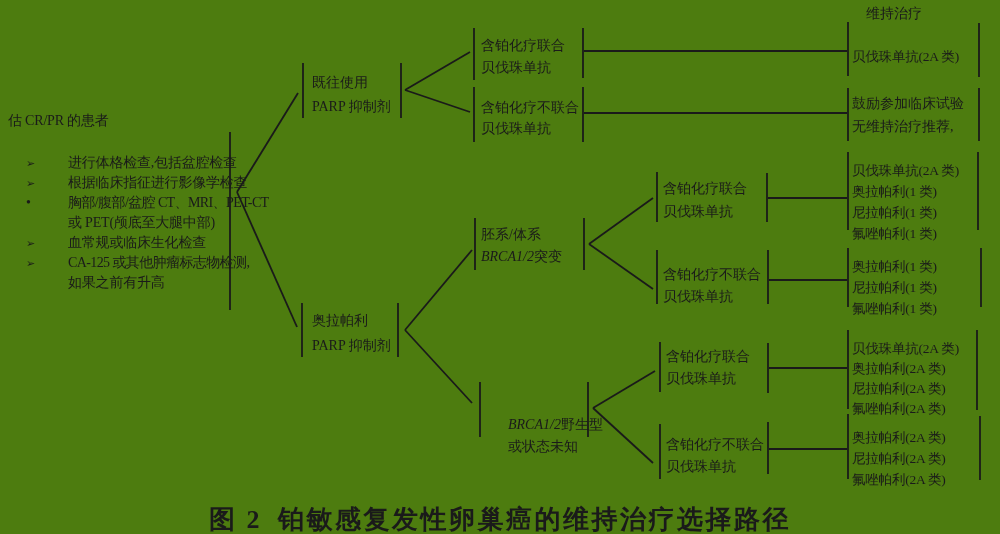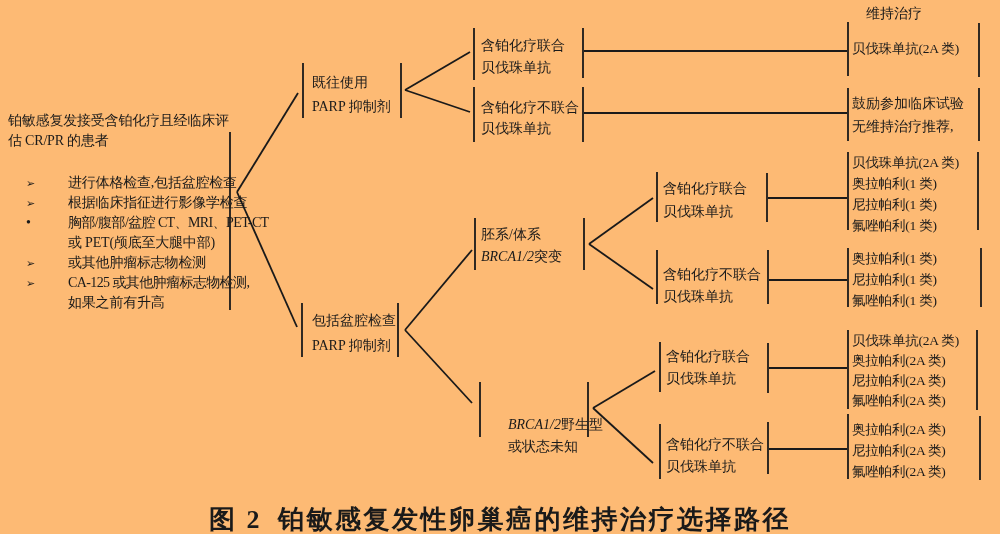--- a/index.html
+++ b/index.html
@@ -1,35 +1,35 @@
 <!DOCTYPE html>
 <html><head>
 <meta charset="utf-8">
 <style>
   html,body{margin:0;padding:0;background:#ffffff;}
   #canvas{
     position:relative;
     width:1000px;height:534px;
-    background:#fdba74;
+    background:#4d7c0f;
     font-family:"Liberation Serif","DejaVu Serif",serif;
     color:#1a1a1a;
     overflow:hidden;
   }
   #lines{position:absolute;left:0;top:0;}
   .txt{position:absolute;font-size:14px;white-space:nowrap;}
   .ln{display:block;white-space:nowrap;}
   .patient-block{position:absolute;font-size:14px;letter-spacing:-0.2px;line-height:20px;}
   .bullets{margin-top:22px;}
   .bullet{display:flex;align-items:flex-start;padding-left:18px;}
   .mk{width:26px;flex:none;display:inline-block;}
   .mk.arrow{font-size:11px;line-height:20px;}
   .mk.dot{font-size:14px;line-height:20px;}
   .bl{flex:1;margin-left:16px;}
   .tight{letter-spacing:-0.6px;}
-  .res{font-size:13.5px;letter-spacing:-0.2px;}
+  .res{font-size:13.5px;letter-spacing:-0.2px;margin-top:8px;}
   .it{font-style:italic;text-align:center;}
   .caption{
     position:absolute;left:0;top:502px;width:1000px;
     text-align:center;font-size:26px;font-weight:700;letter-spacing:2.5px;
   }
   .caption .cap-label{margin-right:16px;}
 </style>
 </head>
 <body>
 
@@ -99,21 +99,20 @@
       <line x1="848" y1="330" x2="848" y2="409"></line>
       <line x1="977" y1="330" x2="977" y2="410"></line>
       <line x1="848" y1="414" x2="848" y2="479"></line>
       <line x1="980" y1="416" x2="980" y2="480"></line>
     </g>
   </svg>
 
   <div class="txt" style="left:866px;top:5px;">维持治疗</div>
 
   <div class="patient-block" style="left:8px;top:111px;width:236px;">
-    <div class="ln">铂敏感复发接受含铂化疗且经临床评</div>
     <div class="ln">估 CR/PR 的患者</div>
     <div class="bullets">
       <div class="bullet">
         <span class="mk arrow">➢</span>
         <span class="bl">
             <span class="ln">进行体格检查,包括盆腔检查</span>
           </span>
       </div>
       <div class="bullet">
         <span class="mk arrow">➢</span>
@@ -124,39 +123,39 @@
       <div class="bullet">
         <span class="mk dot">•</span>
         <span class="bl">
           <span class="ln tight">胸部/腹部/盆腔 CT、MRI、PET-CT</span>
           <span class="ln">或 PET(颅底至大腿中部)</span>
         </span>
       </div>
       <div class="bullet">
         <span class="mk arrow">➢</span>
         <span class="bl">
-            <span class="ln">或其他肿瘤标志物检测</span>
+            <span class="ln">血常规或临床生化检查</span>
           </span>
       </div>
       <div class="bullet">
         <span class="mk arrow">➢</span>
         <span class="bl">
           <span class="ln tight">CA-125 或其他肿瘤标志物检测,</span>
           <span class="ln">如果之前有升高</span>
         </span>
       </div>
     </div>
   </div>
 
   <div class="txt" style="left:312px;top:71px;line-height:24px;">
     <span class="ln">既往使用</span>
     <span class="ln">PARP 抑制剂</span>
   </div>
   <div class="txt" style="left:312px;top:308px;line-height:25px;">
-    <span class="ln">包括盆腔检查</span>
+    <span class="ln">奥拉帕利</span>
     <span class="ln">PARP 抑制剂</span>
   </div>
 
   <div class="txt" style="left:481px;top:35px;line-height:22px;">
     <span class="ln">含铂化疗联合</span>
     <span class="ln">贝伐珠单抗</span>
   </div>
   <div class="txt" style="left:481px;top:97px;line-height:21px;">
     <span class="ln">含铂化疗不联合</span>
     <span class="ln">贝伐珠单抗</span>

